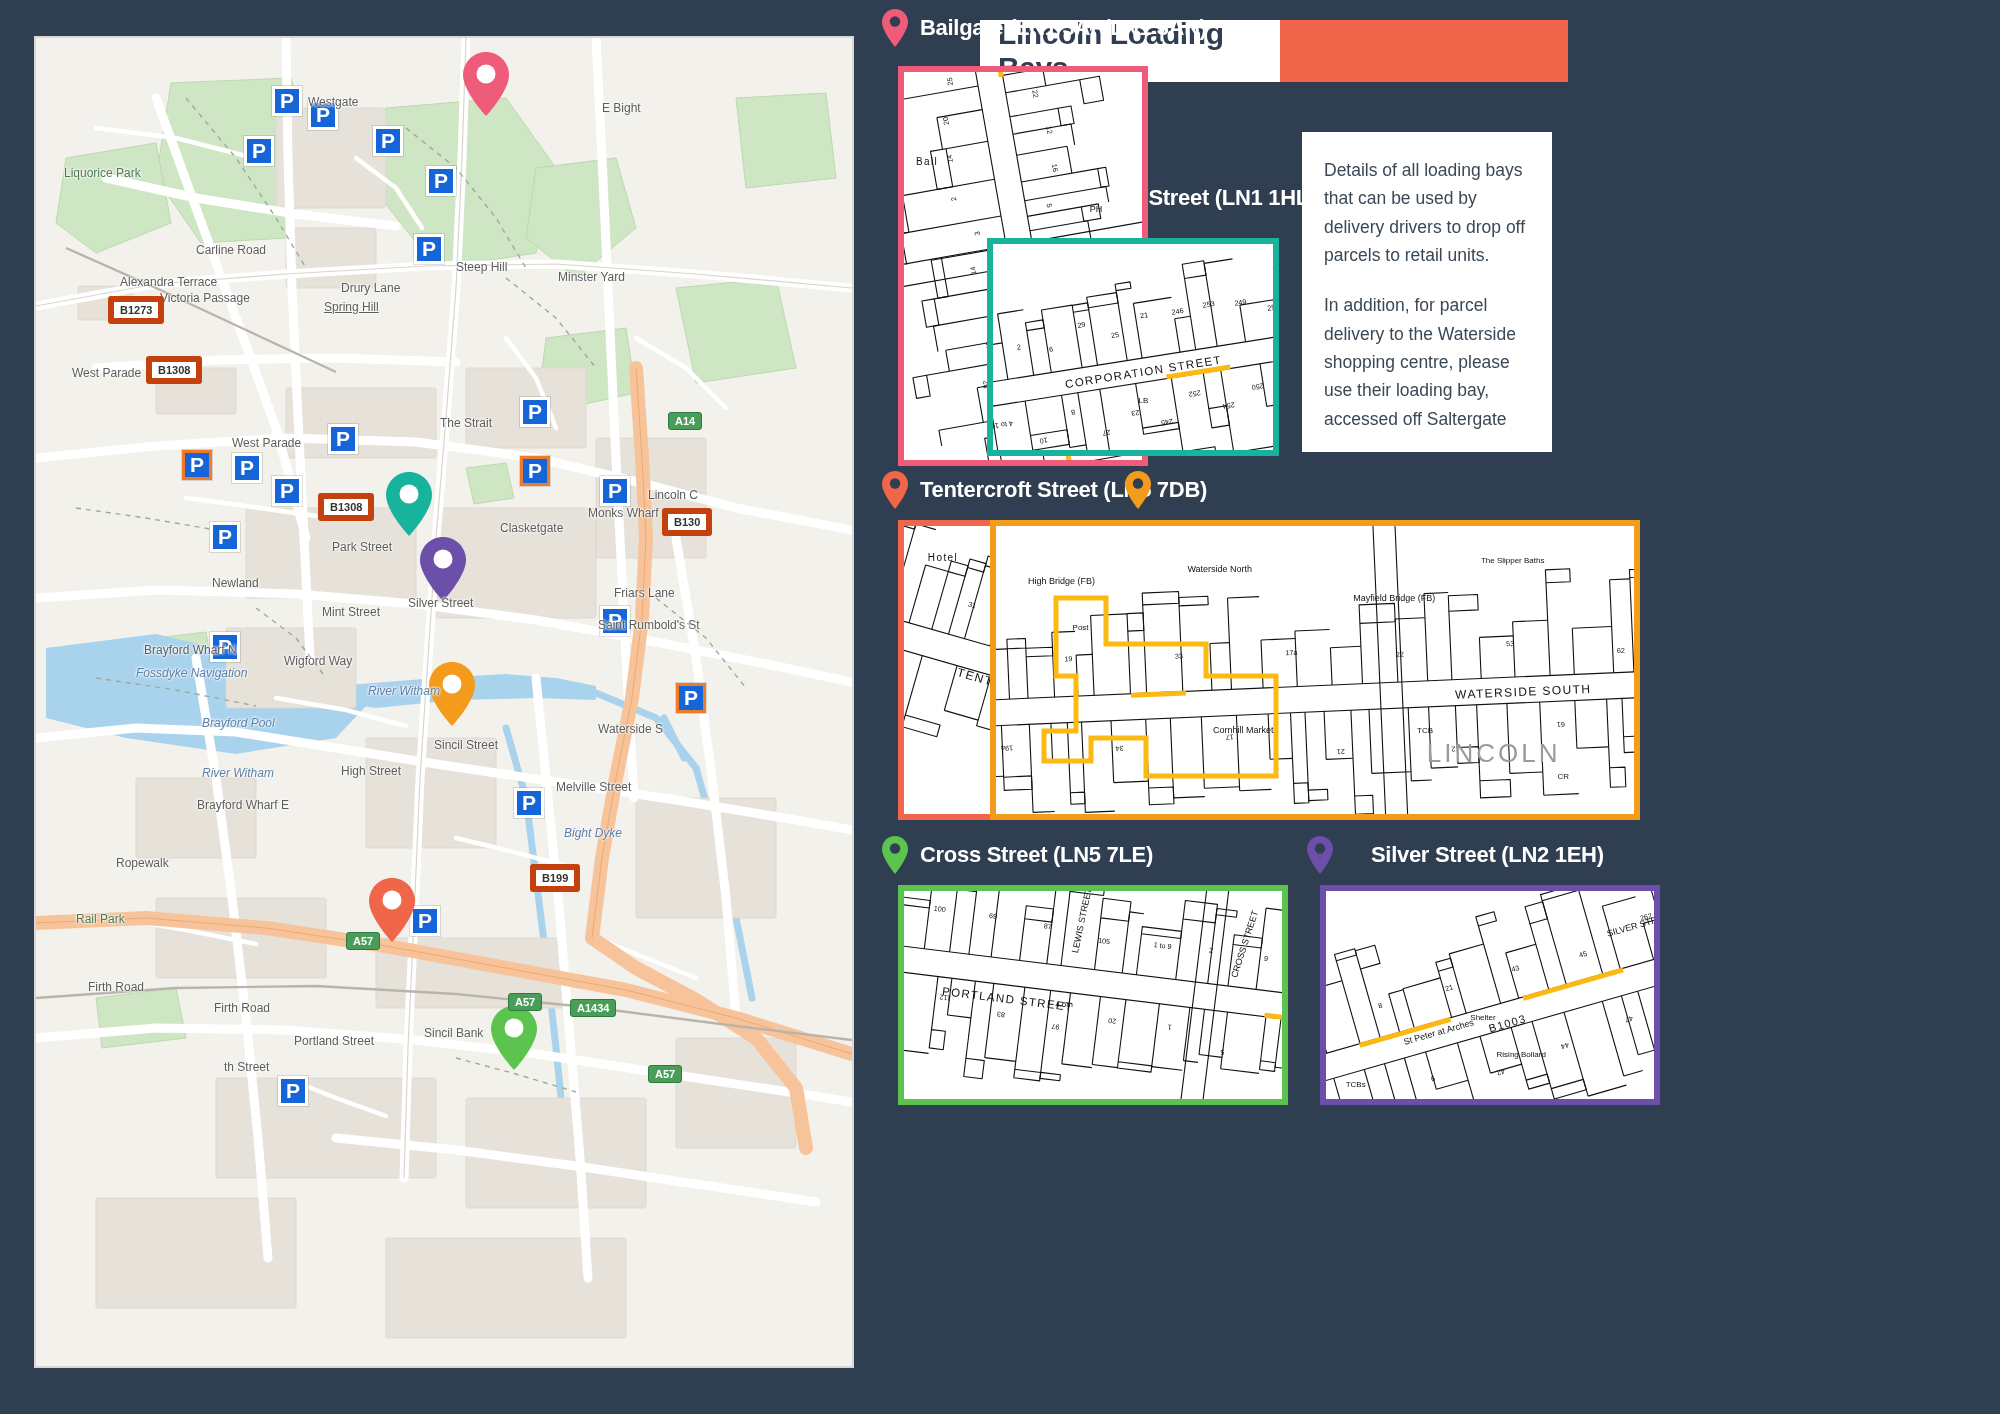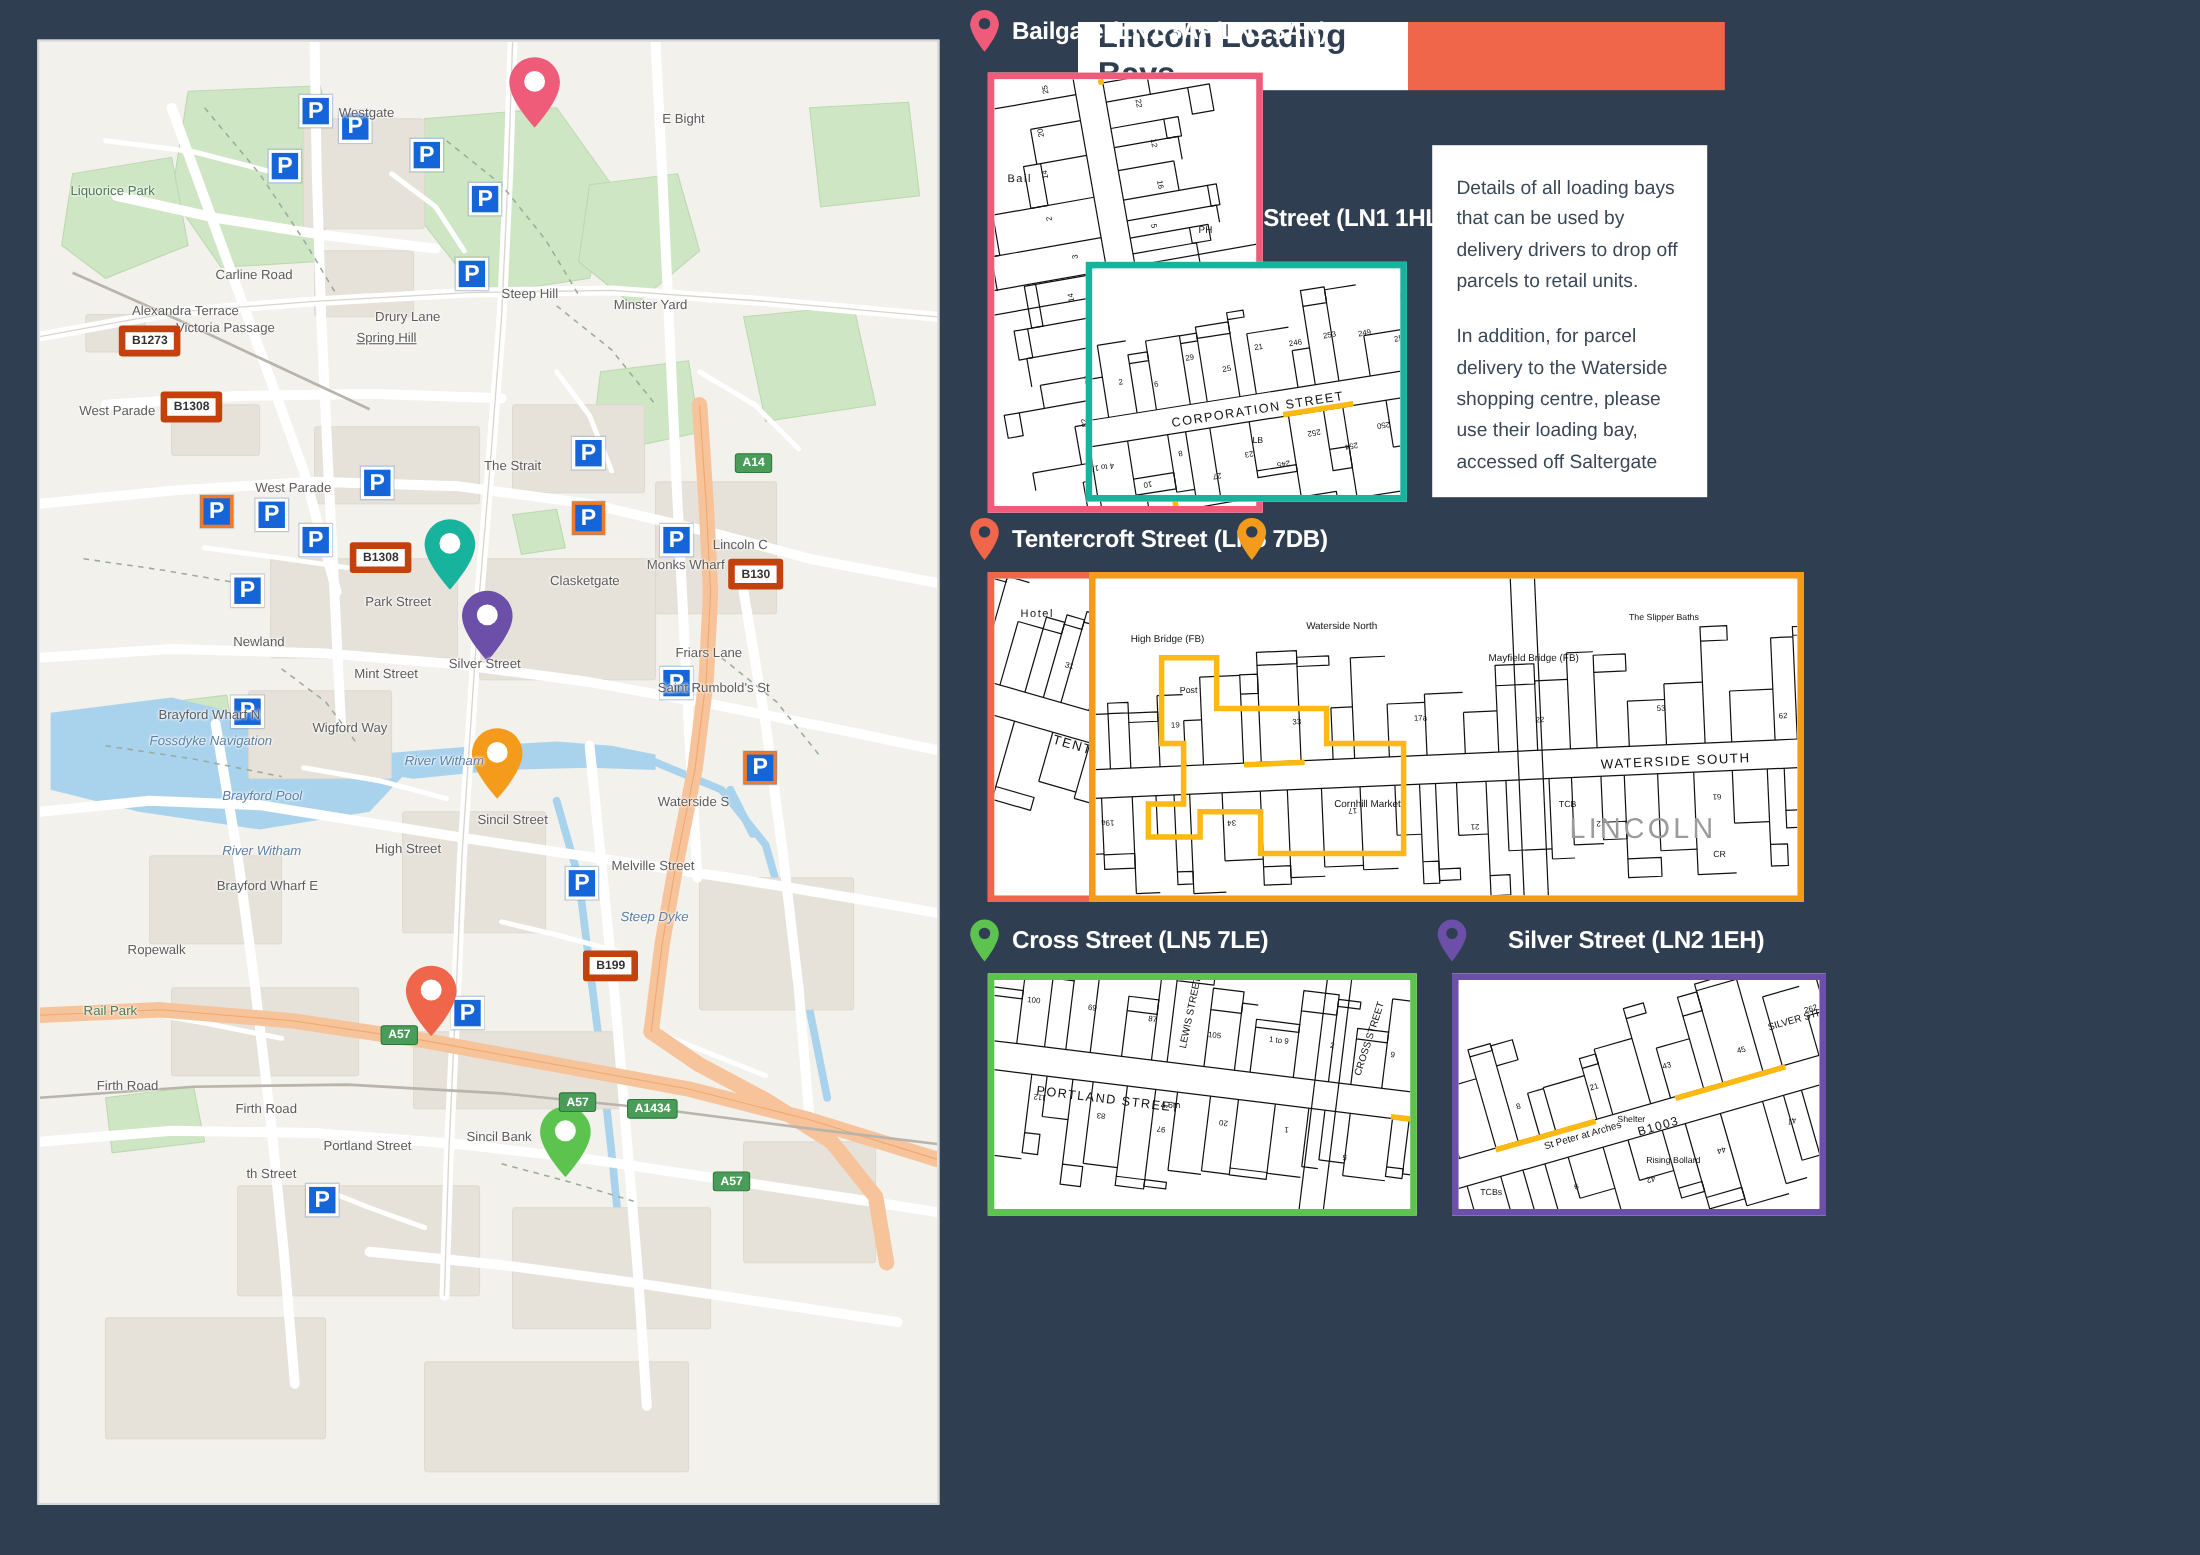--- a/index.html
+++ b/index.html
@@ -303,21 +303,21 @@
           <div class="ovlabel" style="left: 562px; top: 580px;">Saint Rumbold's St</div>
           <div class="ovlabel" style="left: 108px; top: 605px;">Brayford Wharf N</div>
           <div class="ovlabel water" style="left: 100px; top: 628px;">Fossdyke Navigation</div>
           <div class="ovlabel water" style="left: 166px; top: 678px;">Brayford Pool</div>
           <div class="ovlabel" style="left: 248px; top: 616px;">Wigford Way</div>
           <div class="ovlabel water" style="left: 332px; top: 646px;">River Witham</div>
           <div class="ovlabel" style="left: 562px; top: 684px;">Waterside S</div>
           <div class="ovlabel" style="left: 305px; top: 726px;">High Street</div>
           <div class="ovlabel" style="left: 398px; top: 700px;">Sincil Street</div>
           <div class="ovlabel" style="left: 520px; top: 742px;">Melville Street</div>
-          <div class="ovlabel water" style="left: 528px; top: 788px;">Steep Dyke</div>
+          <div class="ovlabel water" style="left: 528px; top: 788px;">Bight Dyke</div>
           <div class="ovlabel water" style="left: 166px; top: 728px;">River Witham</div>
           <div class="ovlabel" style="left: 161px; top: 760px;">Brayford Wharf E</div>
           <div class="ovlabel" style="left: 80px; top: 818px;">Ropewalk</div>
           <div class="ovlabel park" style="left: 40px; top: 874px;">Rail Park</div>
           <div class="ovlabel" style="left: 52px; top: 942px;">Firth Road</div>
           <div class="ovlabel" style="left: 178px; top: 963px;">Firth Road</div>
           <div class="ovlabel" style="left: 258px; top: 996px;">Portland Street</div>
           <div class="ovlabel" style="left: 388px; top: 988px;">Sincil Bank</div>
           <div class="ovlabel" style="left: 188px; top: 1022px;">th Street</div>
           <div class="shield b" style="left: 494px; top: 826px;">B199</div>

